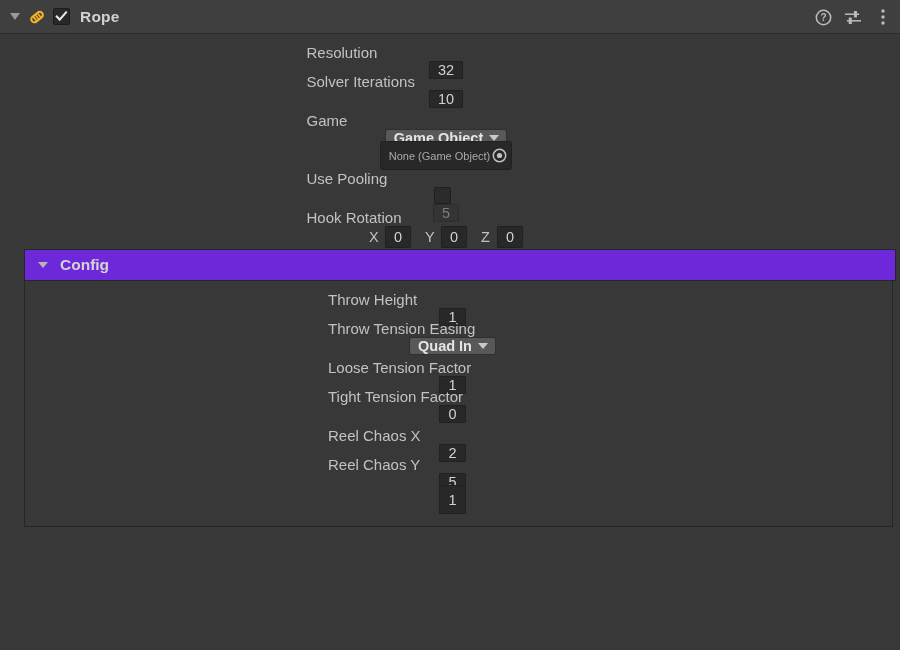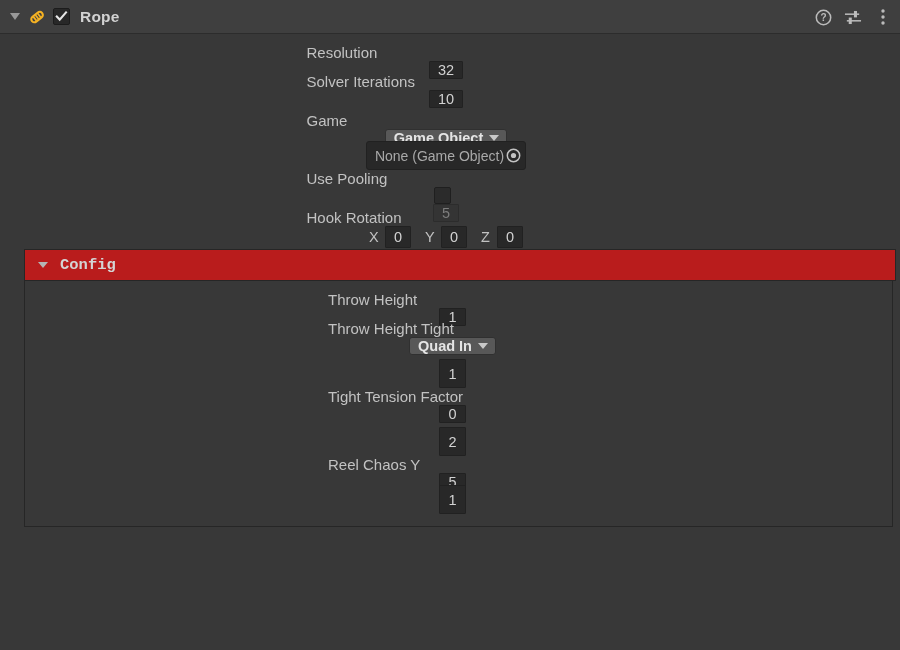--- a/index.html
+++ b/index.html
@@ -173,21 +173,21 @@
     flex: 1 1 auto;
     height: 23px;
     background: #282828;
     border: 1px solid #212121;
     border-radius: 3px;
     display: flex;
     align-items: center;
     justify-content: space-between;
     padding: 0 2px 0 8px;
     box-sizing: border-box;
-    font-size: 14px;
+    font-size: 11px;
     color: #a9a9a9;
     min-width: 0;
   }
   .picker {
     width: 19px;
     height: 19px;
     flex: 0 0 auto;
     display: flex;
     align-items: center;
     justify-content: center;
@@ -226,30 +226,29 @@
     flex: 0 0 auto;
   }
   .vec-part .field { height: 22px; }
 
   
   .group {
     margin: 11px 7px 0 24px;
   }
   .group-header {
     height: 32px;
-    background: #b91c1c;
+    background: #6d28d9;
     border: 1px solid #262626;
     display: flex;
     align-items: center;
     padding-left: 13px;
     box-sizing: border-box;
     position: relative;
     z-index: 2;
     margin-right: -3px;
-    font-family: Liberation Mono, monospace;
   }
   .group-header .tri-down {
     border-top-color: #b5b5b5;
     border-left-width: 5px;
     border-right-width: 5px;
     border-top-width: 6.5px;
   }
   .group-title {
     margin-left: 12px;
     font-size: 15.5px;
@@ -384,37 +383,39 @@
       </div>
 
       <div class="group-body">
 
         <div class="row">
           <span class="label sub">Throw Height</span>
           <div class="field">1</div>
         </div>
 
         <div class="row">
-          <span class="label sub">Throw Height Tight</span>
+          <span class="label sub">Throw Tension Easing</span>
           <div class="dropdown">
             <span>Quad In</span>
             <span class="caret"></span>
           </div>
         </div>
 
         <div class="row gap-top">
+          <span class="label sub">Loose Tension Factor</span>
           <div class="field">1</div>
         </div>
 
         <div class="row">
           <span class="label sub">Tight Tension Factor</span>
           <div class="field">0</div>
         </div>
 
         <div class="row gap-top">
+          <span class="label sub">Reel Chaos X</span>
           <div class="field">2</div>
         </div>
 
         <div class="row">
           <span class="label sub">Reel Chaos Y</span>
           <div class="field">5</div>
         </div>
 
         <div class="row">
           <div class="field">1</div>

